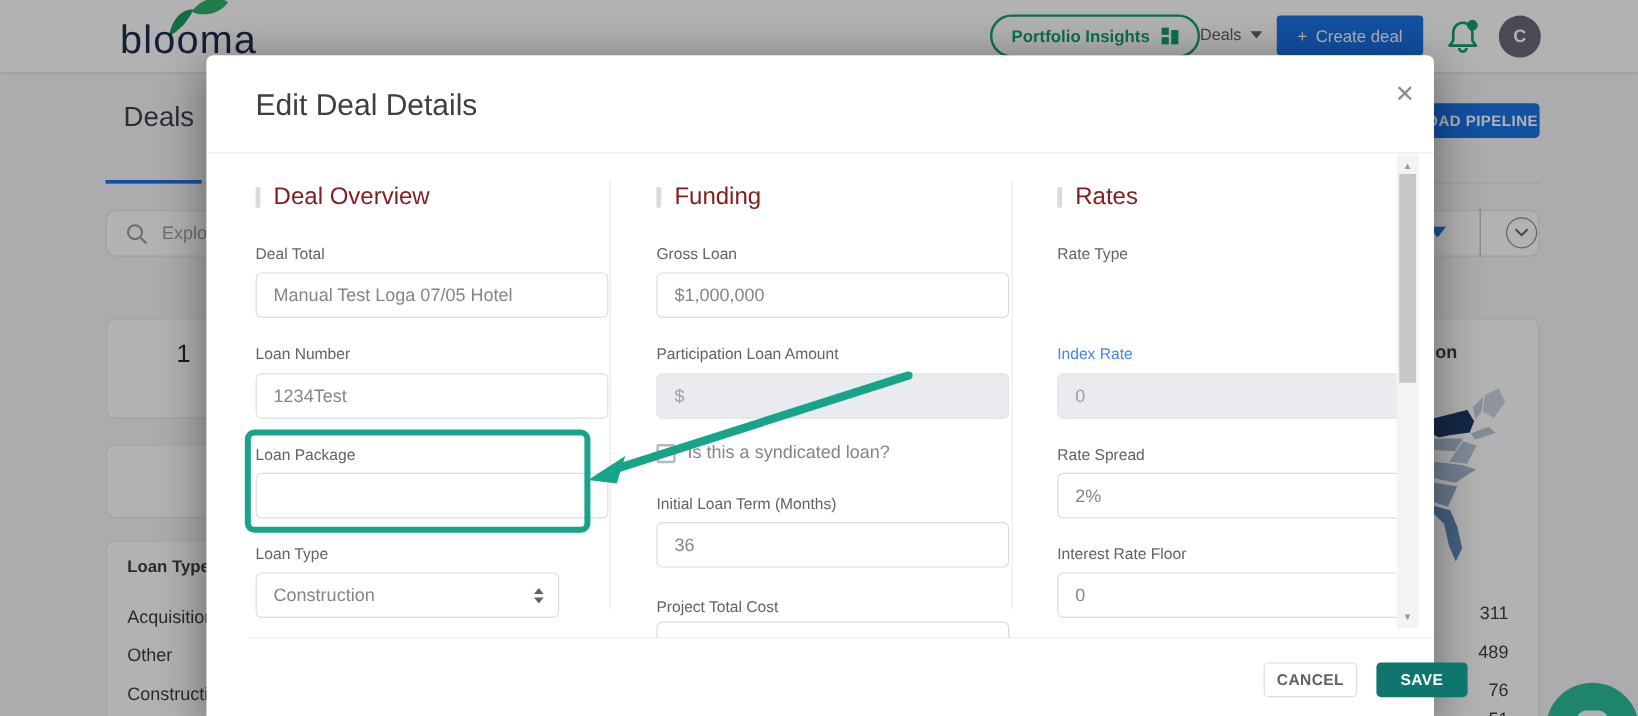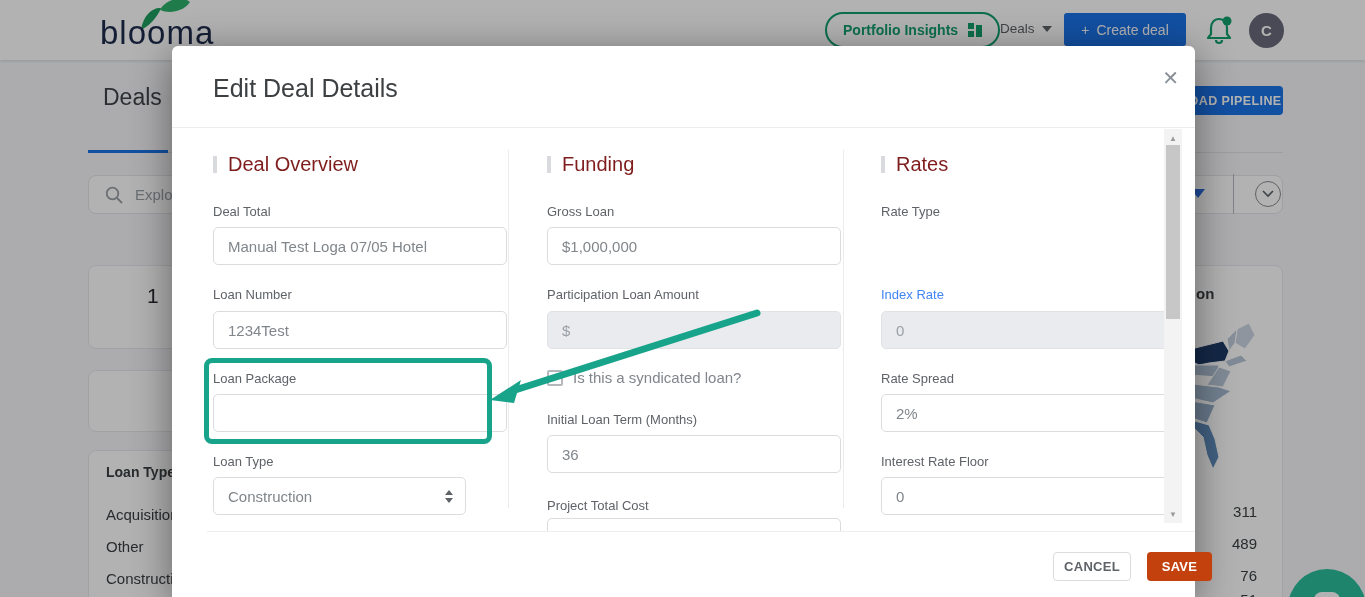--- a/index.html
+++ b/index.html
@@ -123,21 +123,21 @@
   .sbar { position:absolute; right:13px; top:1px; width:18px; height:394px; background:#f3f3f3; }
   .sbar .arr { position:absolute; left:0; width:18px; height:14px; display:flex; align-items:center;
                justify-content:center; font-size:8px; color:#9a9a9a; cursor:pointer; }
   .sbar .arr.up { top:2px; } .sbar .arr.dn { bottom:2px; }
   .sthumb { position:absolute; left:2px; top:16px; width:14px; height:174px; background:#c7c7c7; cursor:grab; }
 
   .m-footer { position:absolute; left:0; right:0; top:485px; bottom:0; border-top:1px solid #eceef0;margin-left:35px; }
   .btn-cancel { position:absolute; left:846px; top:20px; width:78px; height:29px; background:#fff;
                 border:1px solid #dadce0; border-radius:4px; color:#5f6368; font-size:13px; font-weight:700;
                 letter-spacing:.3px; cursor:pointer; font-family:"Liberation Sans",sans-serif; }
-  .btn-save { position:absolute; left:940px; top:20px; width:65px; height:29px; background:#c2410c;
+  .btn-save { position:absolute; left:940px; top:20px; width:76px; height:29px; background:#0f766e;
               border:none; border-radius:4px; color:#fff; font-size:13px; font-weight:700;
               letter-spacing:.3px; cursor:pointer; font-family:"Liberation Sans",sans-serif; }
 
   
   .anno-box { position:absolute; left:204px; top:358px; width:288px; height:86px;
               border:5px solid #18a38b; border-radius:8px; z-index:40; pointer-events:none; }
   .anno-arrow { position:absolute; inset:0; z-index:41; pointer-events:none; }
 </style>
 </head>
 <body>

